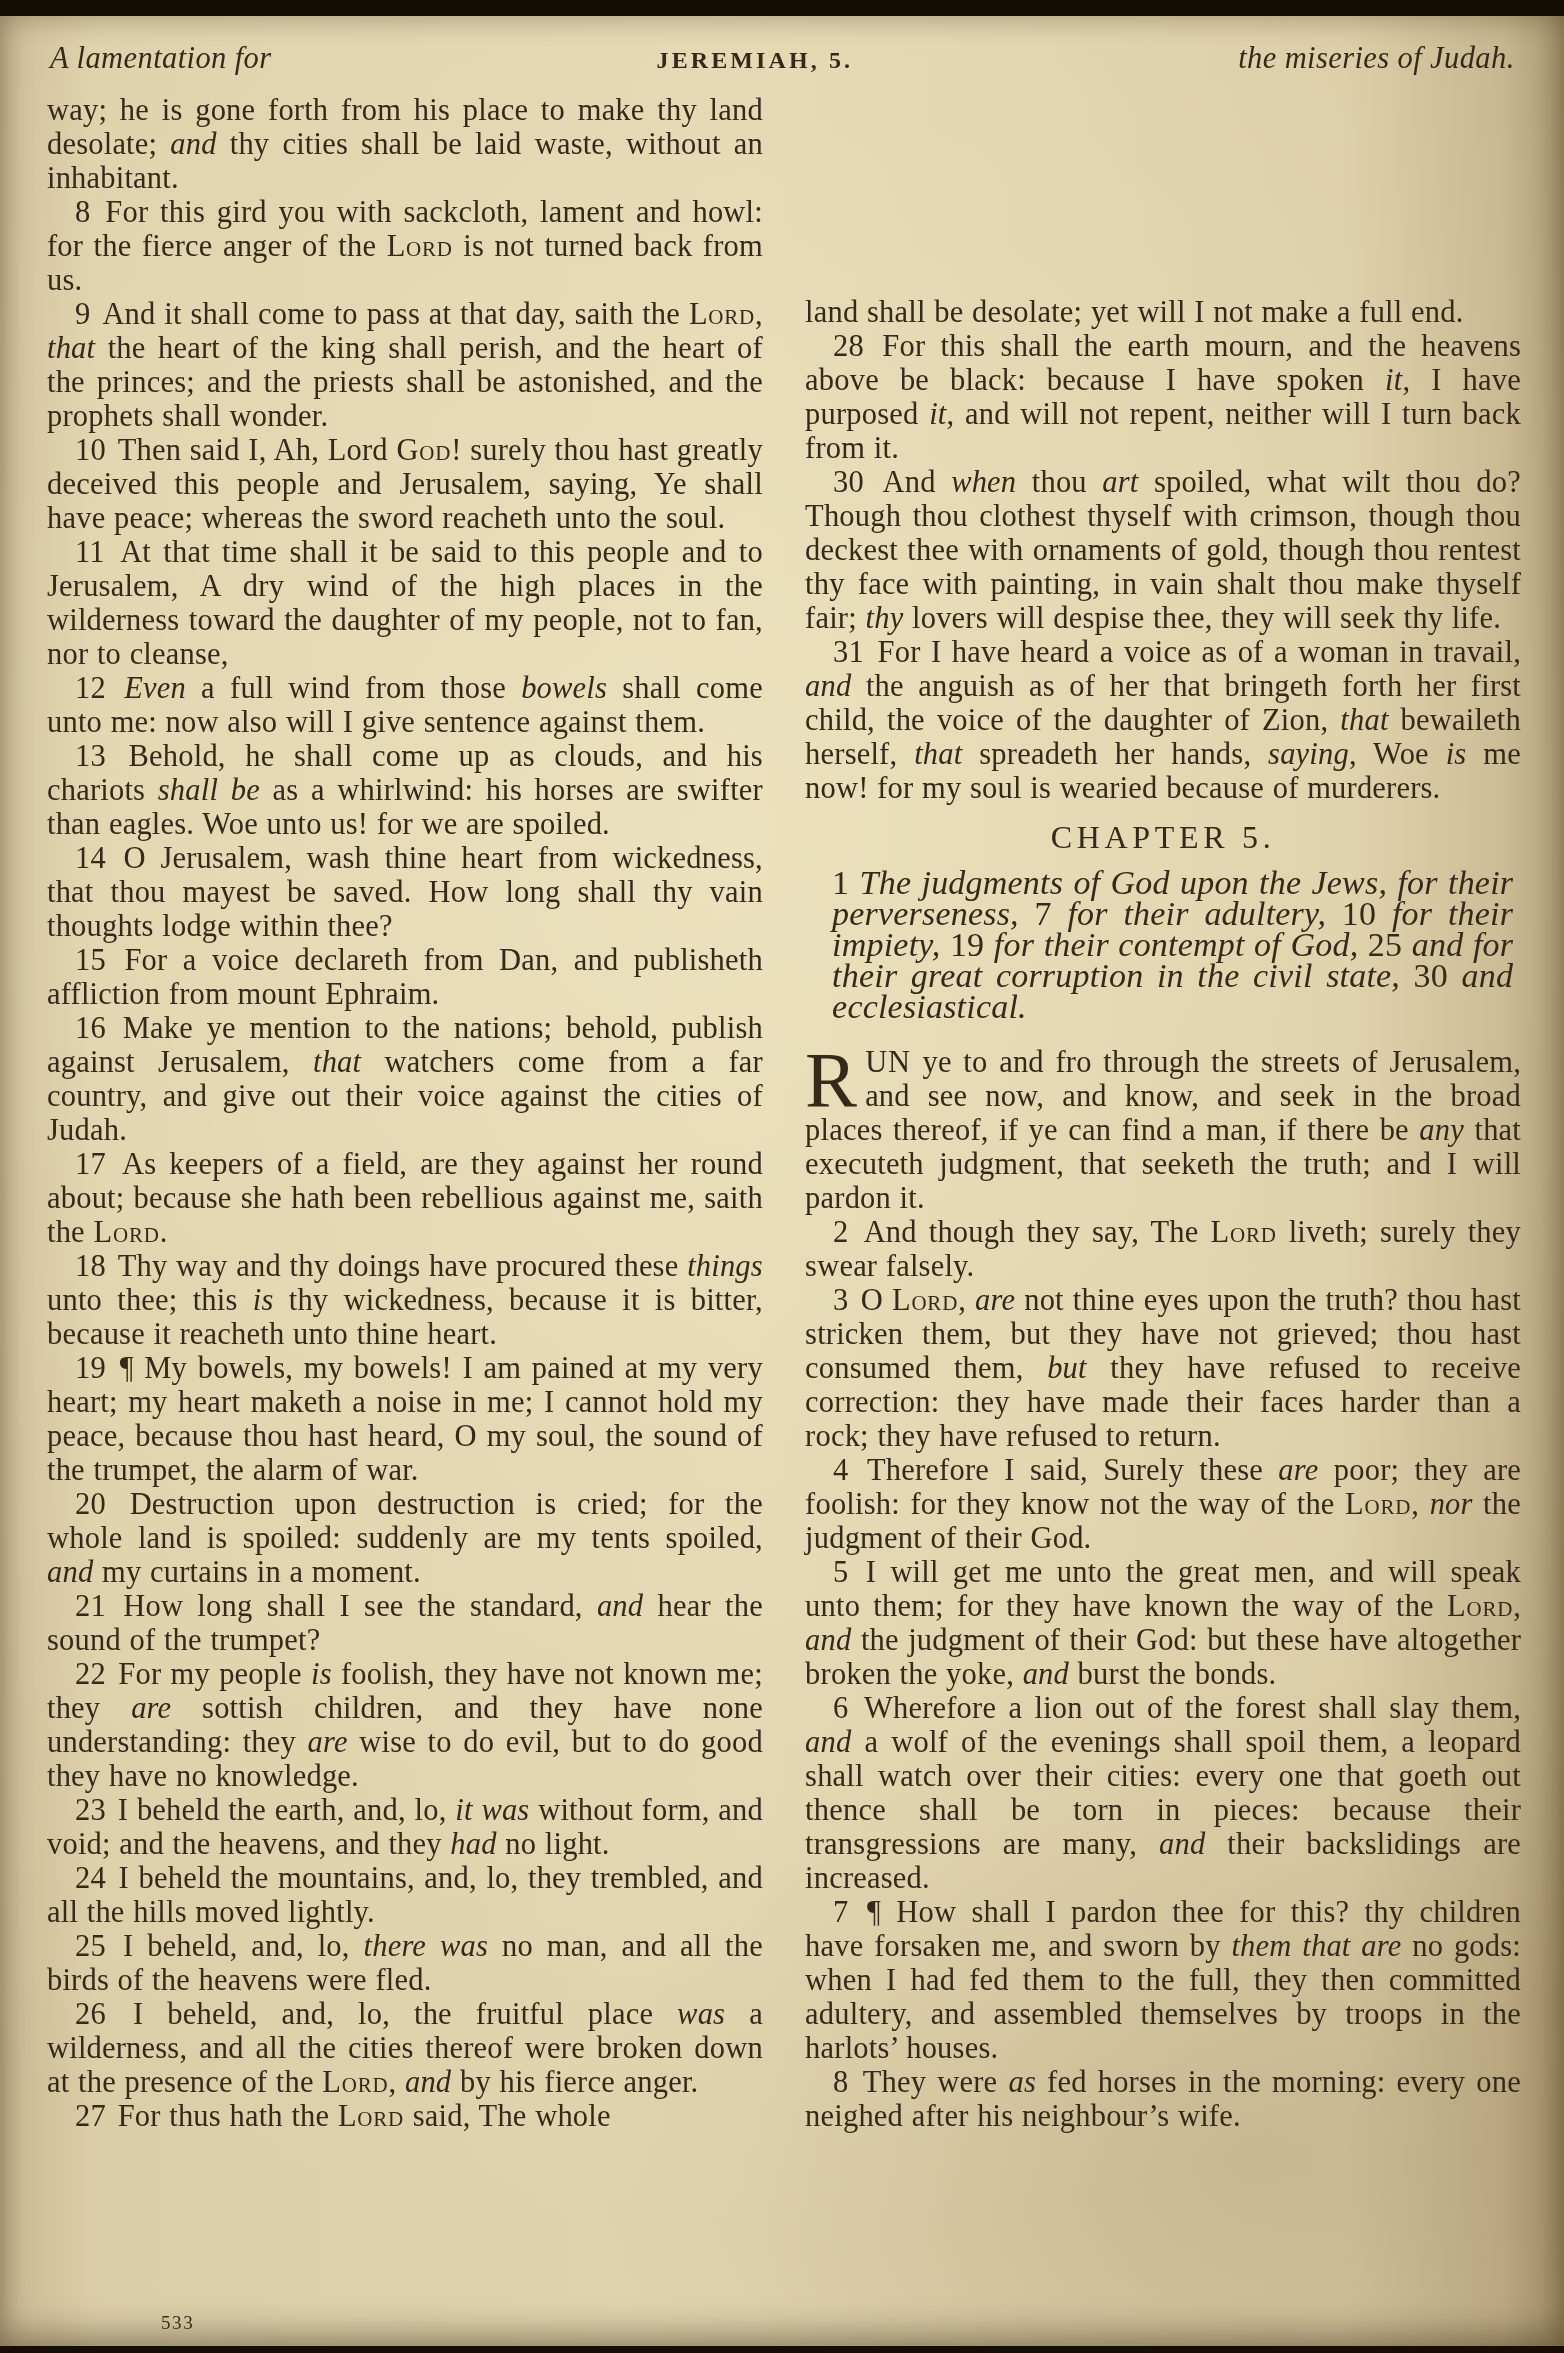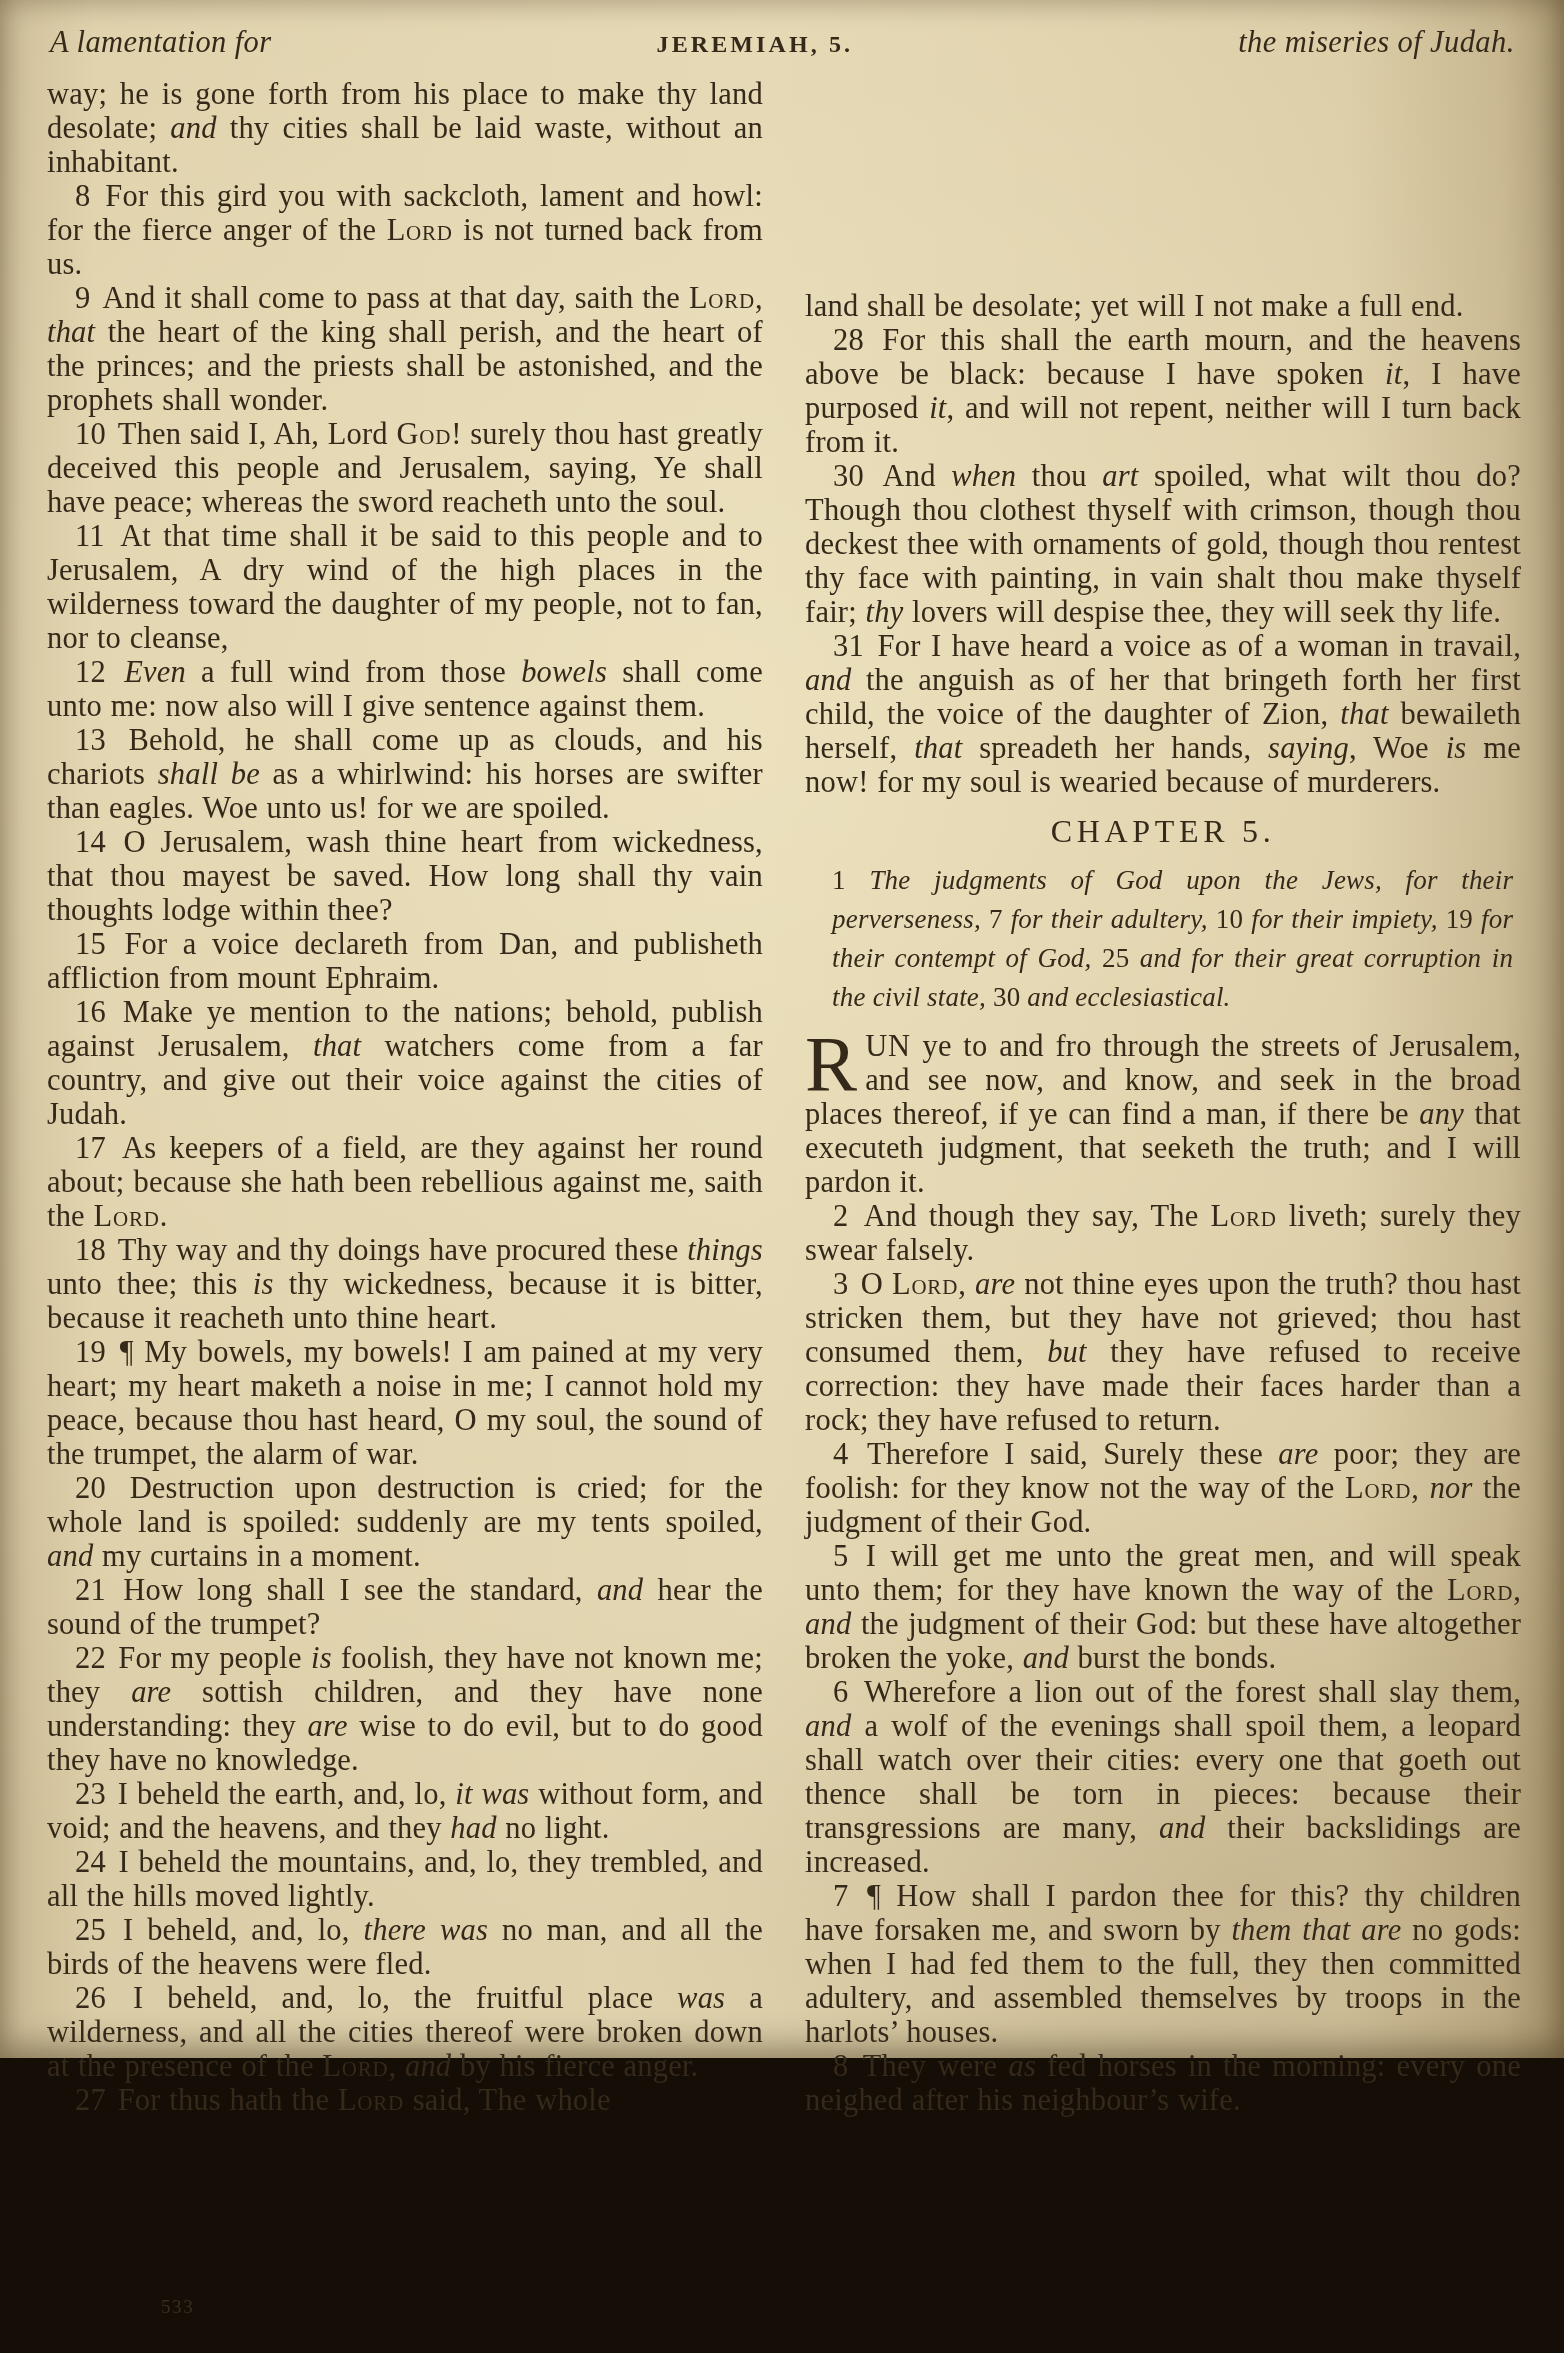--- a/index.html
+++ b/index.html
@@ -4,22 +4,22 @@
 <style>
   * { margin:0; padding:0; box-sizing:border-box; }
   html, body { width:1565px; height:2354px; }
   body {
     position:relative;
     background:#150e06;
     font-family:"Liberation Serif","DejaVu Serif",serif;
     overflow:hidden;
   }
   .page {
-    position:absolute; left:0; top:0;
-    width:1565px; height:2058px;
+    position:absolute; left:0; top:16px;
+    width:1565px; height:2330px;
     padding:20.3px 44px 0 47px;
     color:#35291a;
     background:
       radial-gradient(ellipse 130% 85% at 45% 35%, rgba(255,246,214,0.40), rgba(0,0,0,0) 72%),
       radial-gradient(ellipse 60% 30% at 80% 92%, rgba(120,95,55,0.18), rgba(0,0,0,0) 70%),
       linear-gradient(90deg, #c9b892 0%, #dbcda7 6%, #e0d3ae 48%, #d8c9a2 86%, #c2b088 96%, #a08e66 100%),
       #d8caa4;
     box-shadow: inset 0 -14px 31px rgba(40,25,5,0.35), inset 0 7.8px 23.5px rgba(60,40,10,0.18);
   }
   .running-header {
@@ -55,25 +55,25 @@
   .vnum { padding-right:3.1px; }
   .sc { font-variant:small-caps; letter-spacing:0.8px; }
   .chapter-heading {
     font-size:32px;
     font-weight:400;
     letter-spacing:4.7px;
     text-align:center;
     margin:14px 0 11px 0;
   }
   .summary {
-    font-size:27px;
-    line-height:39px;
+    font-size:34px;
+    line-height:31px;
     text-align:justify;
     padding:0 7.8px 0 27px;
-    margin-bottom:12px;
+    margin-bottom:23px;
     letter-spacing:0.2px;
   }
   .dropcap-para { text-indent:0; }
   .dropcap {
     float:left;
     font-size:78px;
     line-height:63px;
     padding:3.1px 7.8px 0 0;
   }
   .lead-caps { letter-spacing:0.8px; }

